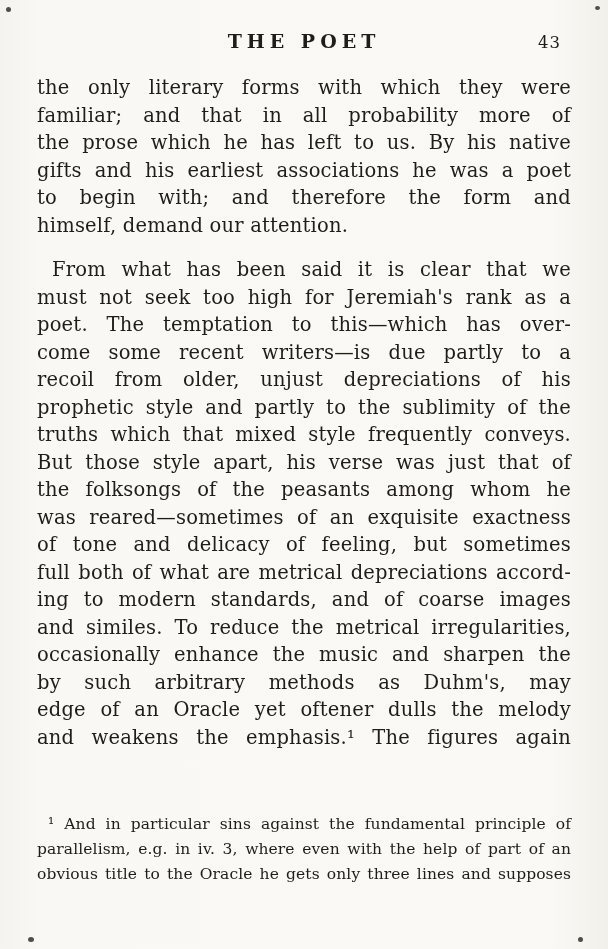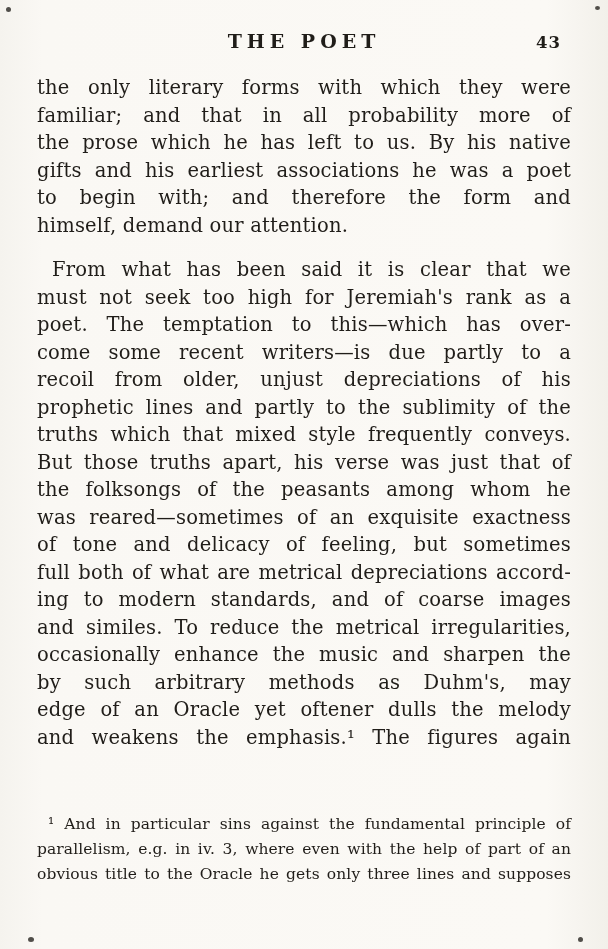--- a/index.html
+++ b/index.html
@@ -25,21 +25,20 @@
     text-align: center;
     font-size: 19px;
     font-weight: 600;
     letter-spacing: 5px;
   }
   .page-number {
     position: absolute;
     right: 10px; top: 3px;
     font-size: 16.5px;
     letter-spacing: 1px;
-    font-weight: bold;
   }
   .text-block {
     position: absolute;
     top: 74px; left: 37px; width: 534px;
   }
   .line {
     font-size: 19.5px;
     line-height: 27.5px;
     letter-spacing: 0.2px;
     text-align: justify;
@@ -88,23 +87,23 @@
         <div class="line">gifts and his earliest associations he was a poet</div>
         <div class="line">to begin with; and therefore the form and</div>
         <div class="line no-just">himself, demand our attention.</div>
       </div>
     <div class="paragraph spaced">
         <div class="line indent">From what has been said it is clear that we</div>
         <div class="line">must not seek too high for Jeremiah's rank as a</div>
         <div class="line">poet. The temptation to this—which has over-</div>
         <div class="line">come some recent writers—is due partly to a</div>
         <div class="line">recoil from older, unjust depreciations of his</div>
-        <div class="line">prophetic lines and partly to the sublimity of the</div>
+        <div class="line">prophetic style and partly to the sublimity of the</div>
         <div class="line">truths which that mixed style frequently conveys.</div>
-        <div class="line">But those truths apart, his verse was just that of</div>
+        <div class="line">But those style apart, his verse was just that of</div>
         <div class="line">the folksongs of the peasants among whom he</div>
         <div class="line">was reared—sometimes of an exquisite exactness</div>
         <div class="line">of tone and delicacy of feeling, but sometimes</div>
         <div class="line">full both of what are metrical depreciations accord-</div>
         <div class="line">ing to modern standards, and of coarse images</div>
         <div class="line">and similes. To reduce the metrical irregularities,</div>
         <div class="line">occasionally enhance the music and sharpen the</div>
         <div class="line">by such arbitrary methods as Duhm's, may</div>
         <div class="line">edge of an Oracle yet oftener dulls the melody</div>
         <div class="line">and weakens the emphasis.¹ The figures again</div>

